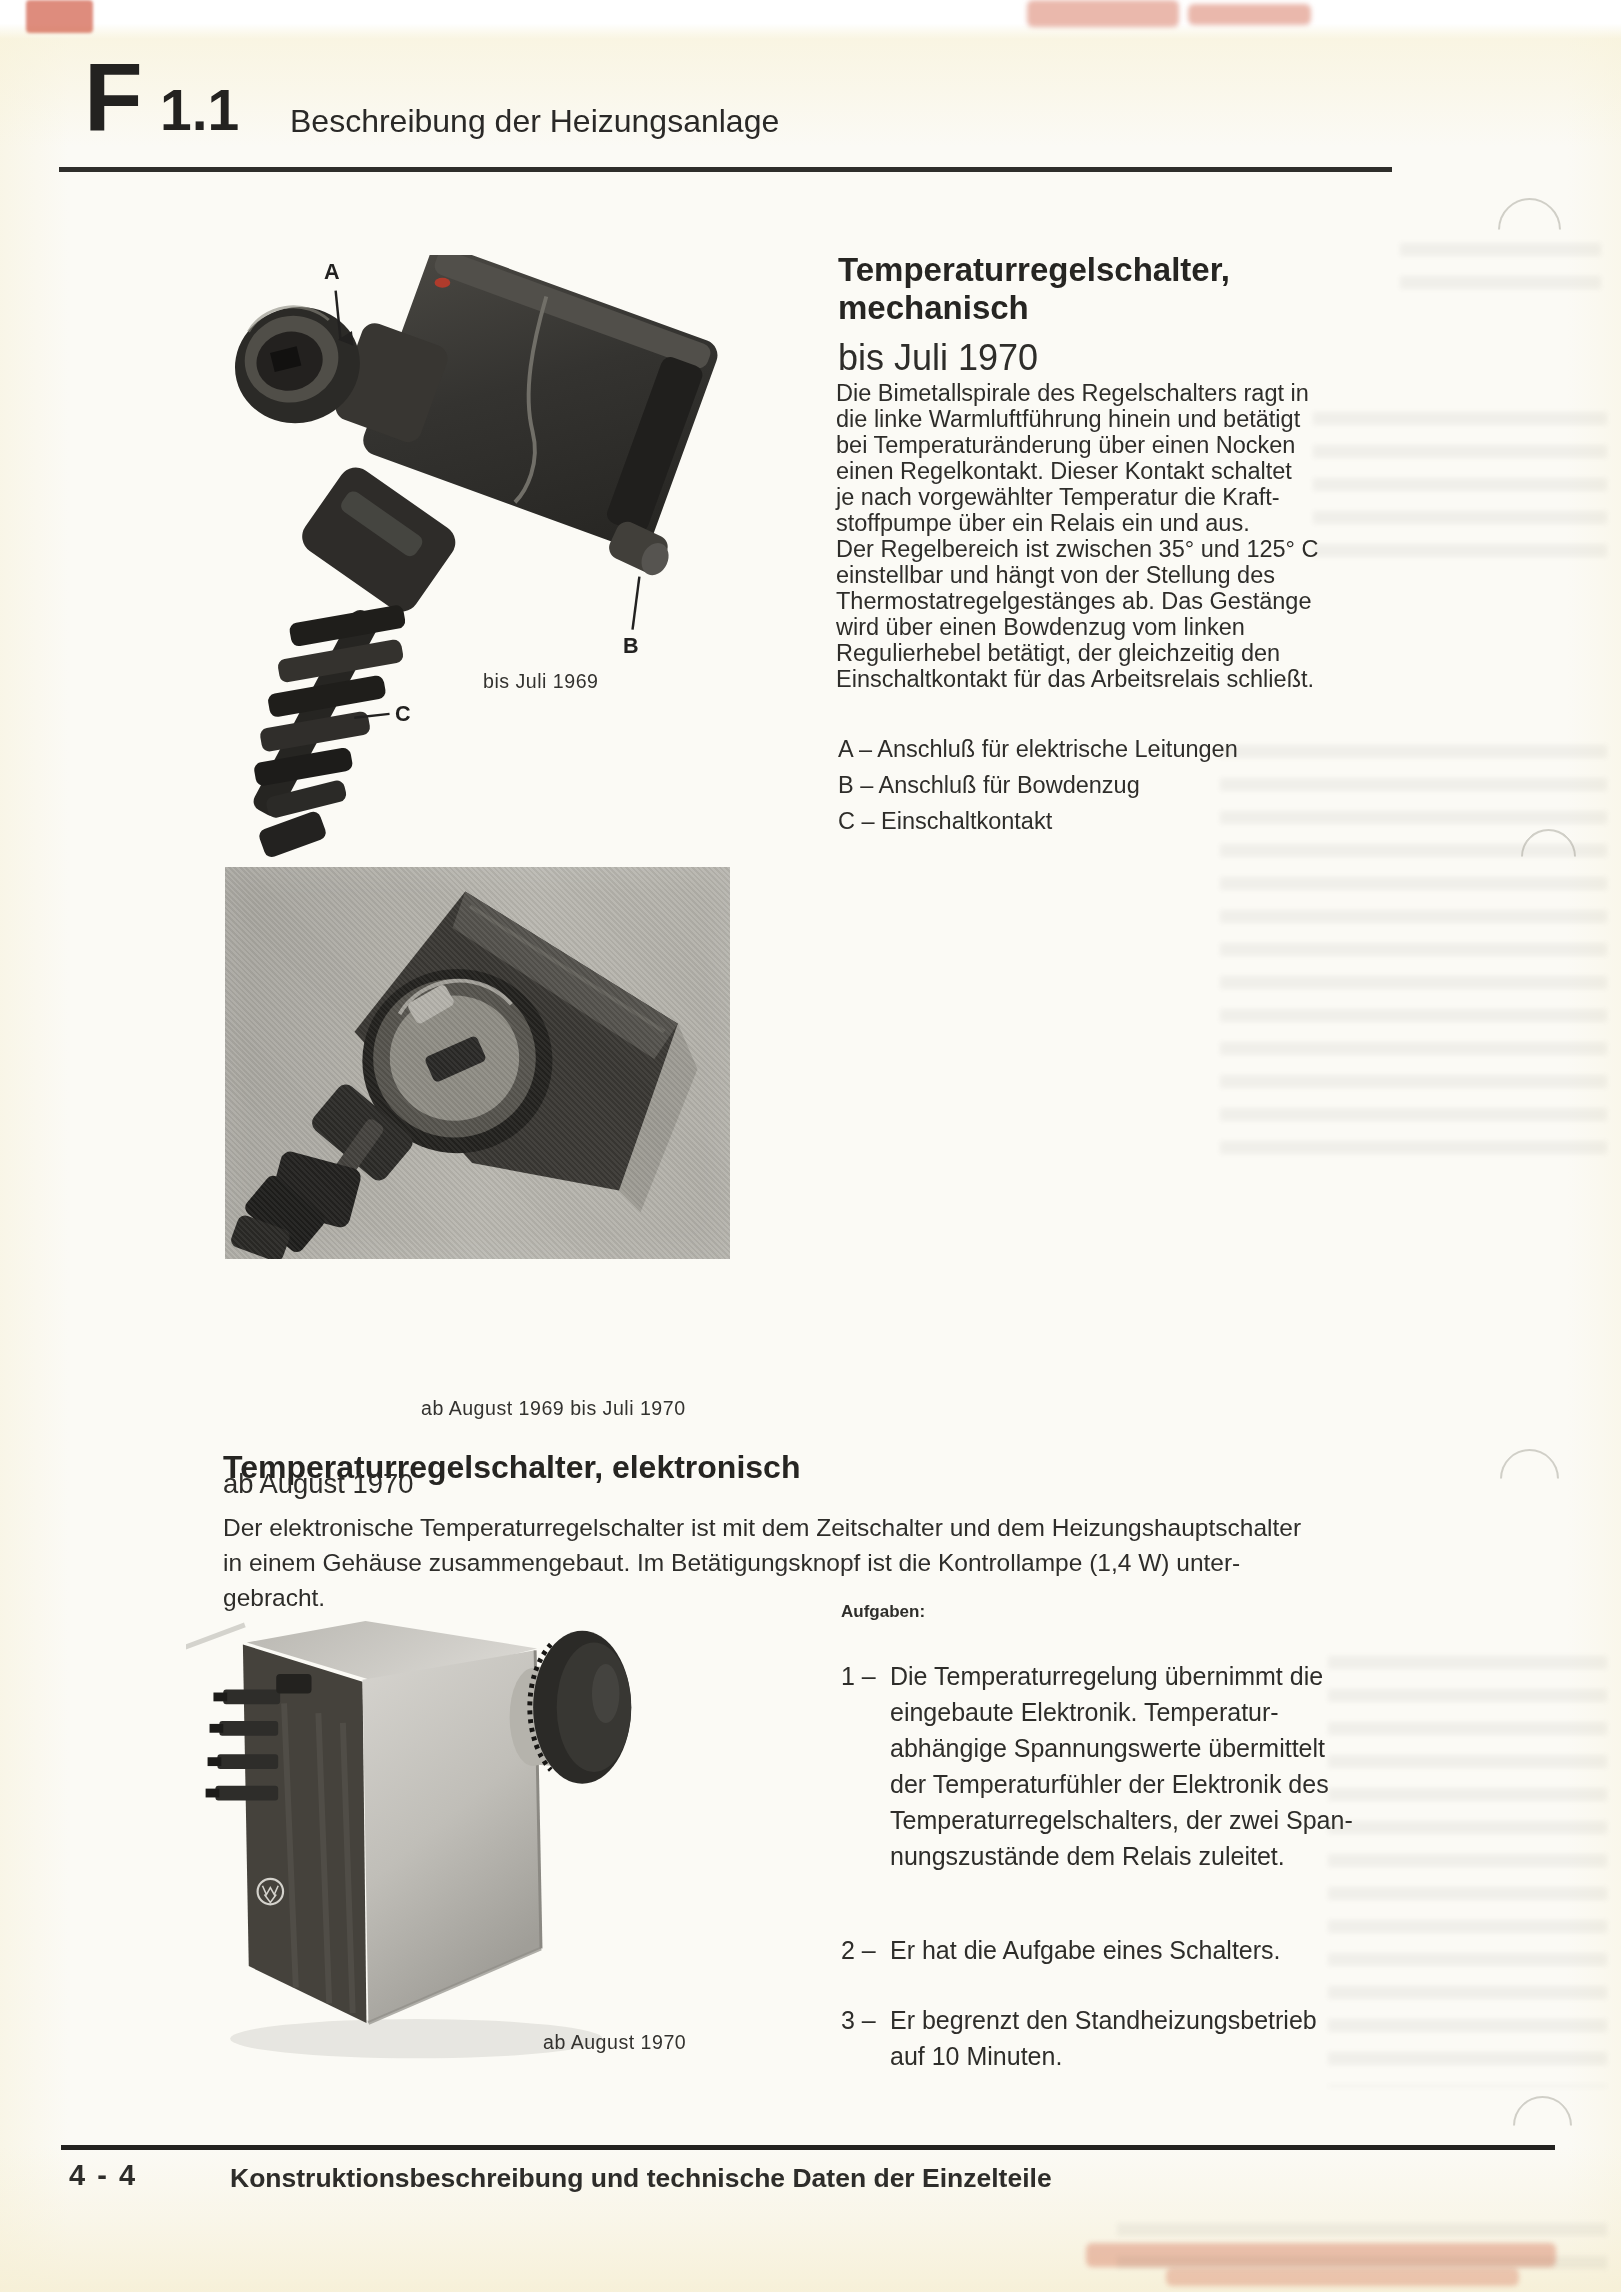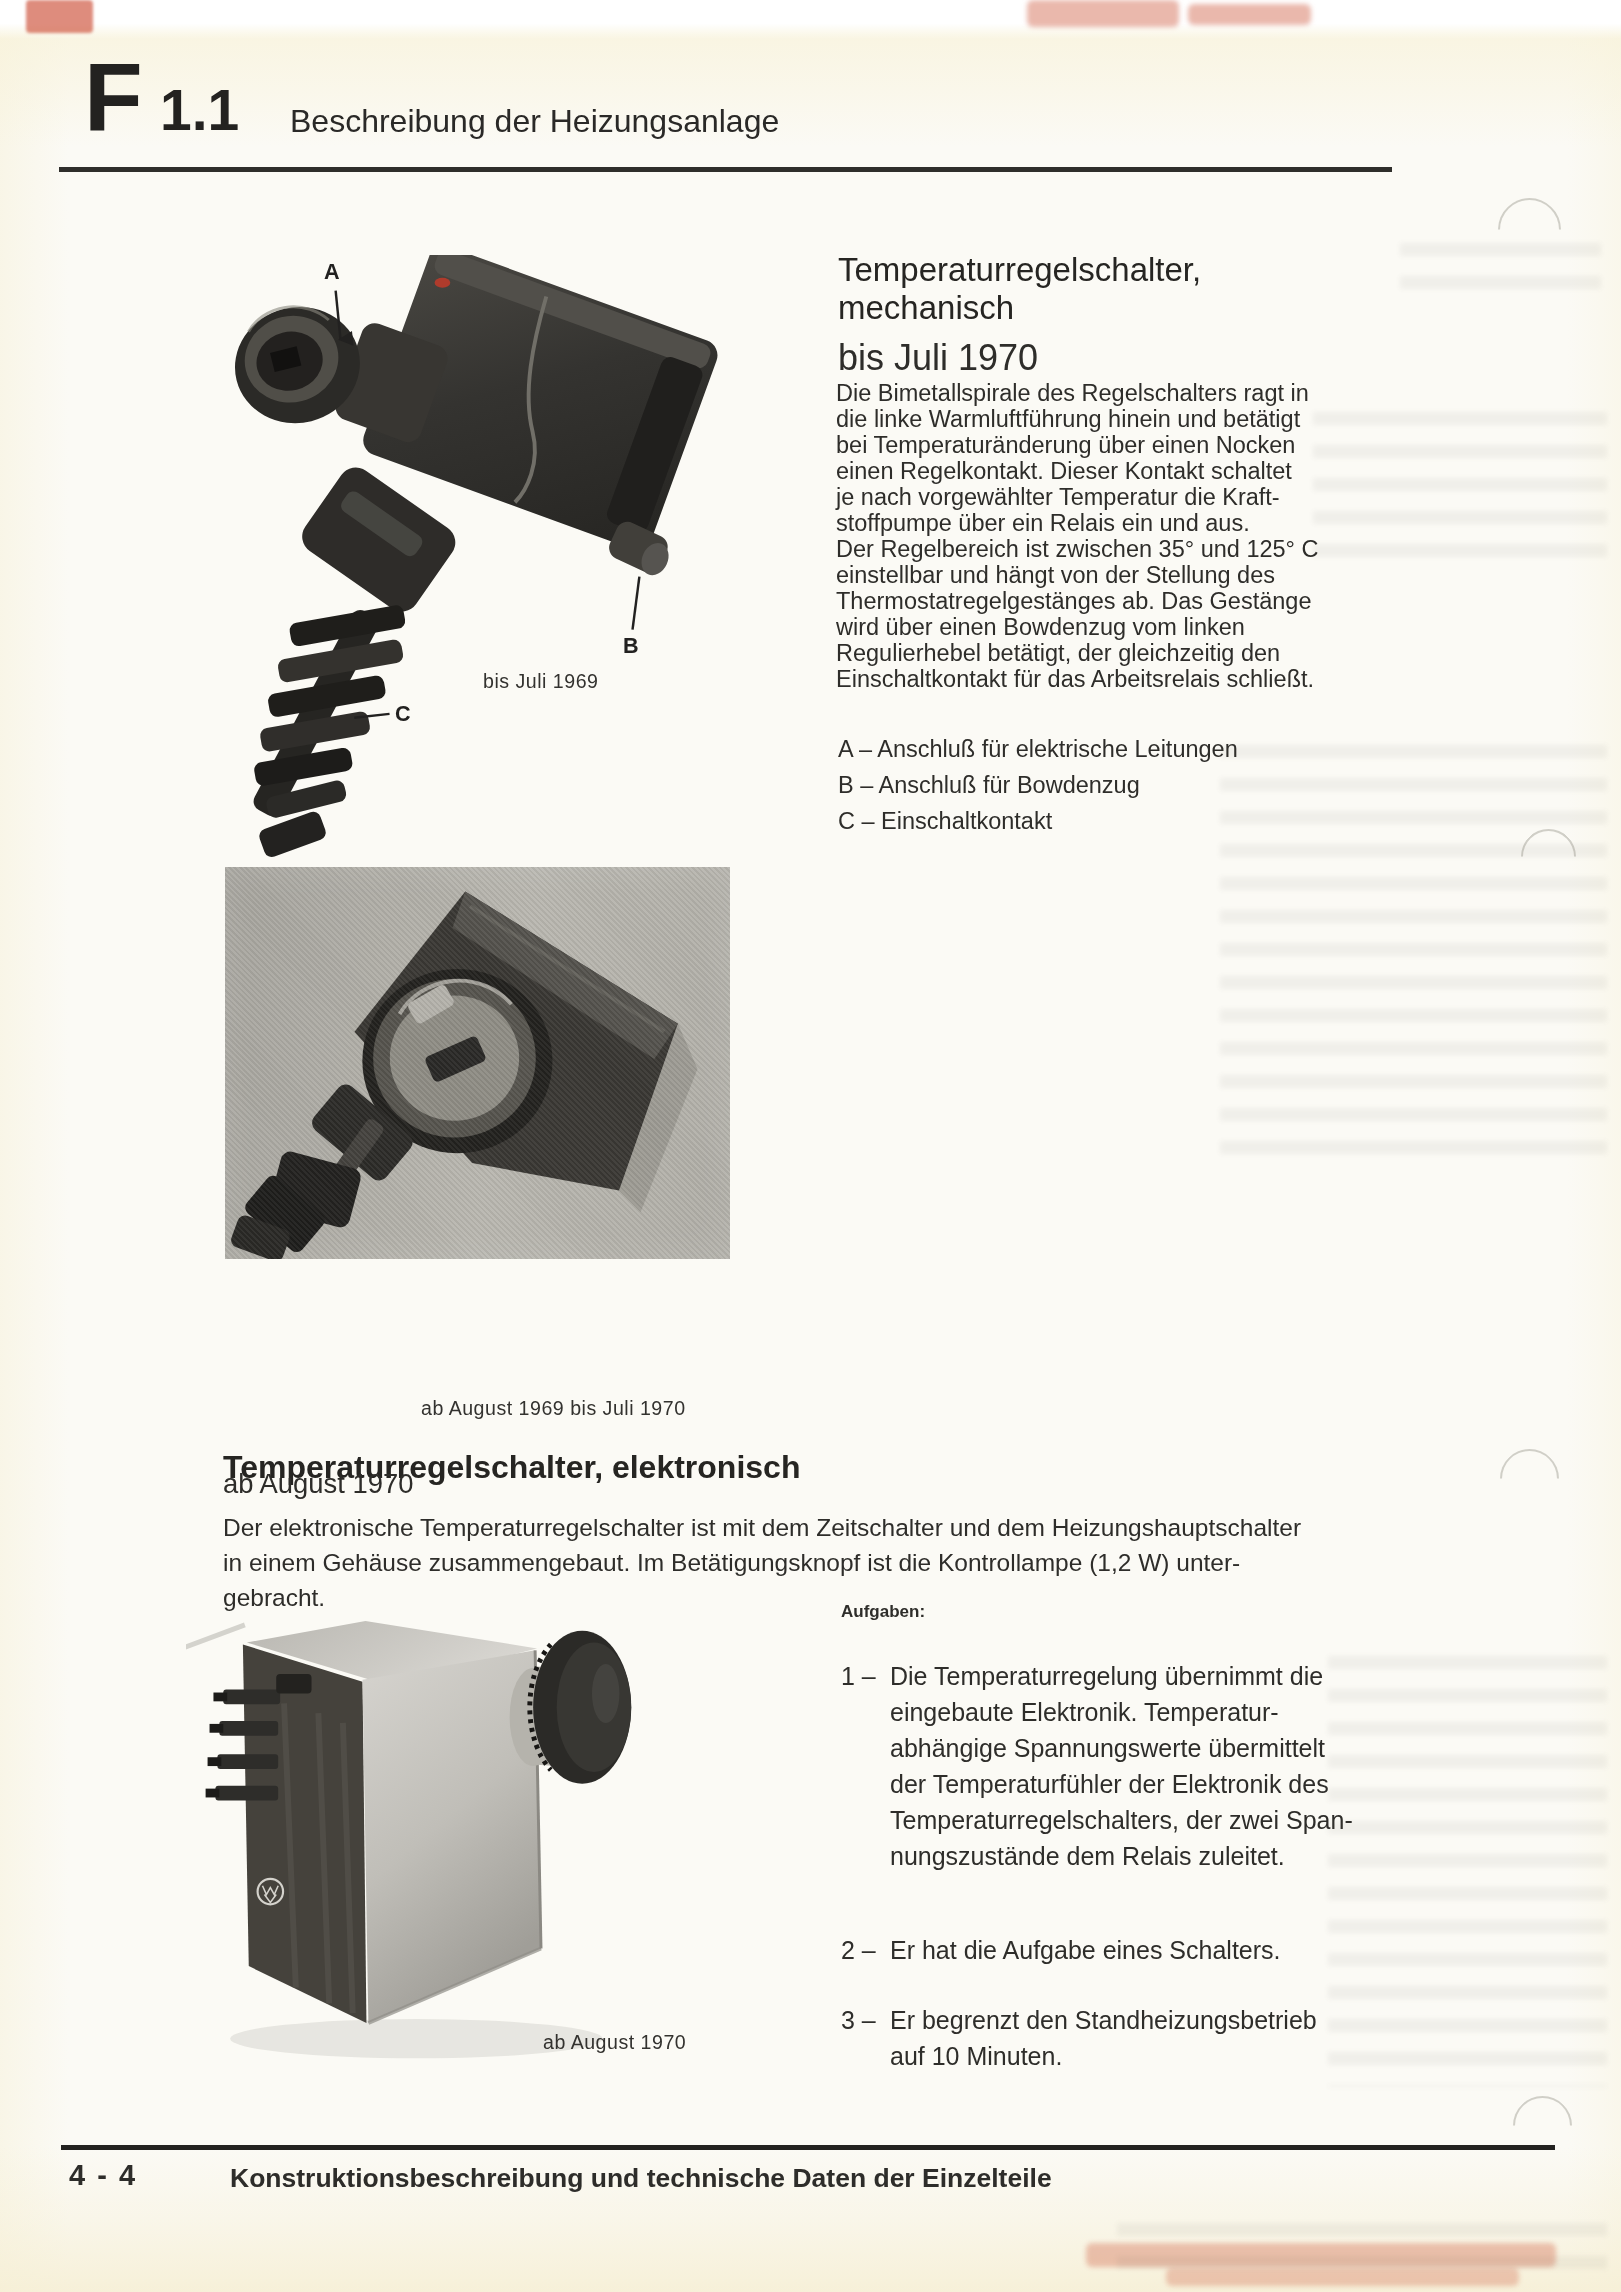--- a/index.html
+++ b/index.html
@@ -18,21 +18,21 @@
   .abs{position:absolute;}
   .pre{white-space:pre-line;}
 
   
   .tab-letter{left:84px;top:49px;font-size:96px;font-weight:800;line-height:1;color:#232220;letter-spacing:-2px;}
   .tab-number{left:160px;top:82px;font-size:57px;font-weight:800;line-height:1;color:#232220;}
   .header-title{left:290px;top:102px;font-size:32px;line-height:1.2;color:#2a2927;}
   .header-rule{left:59px;top:167px;width:1333px;height:4.9px;background:#2f2e2b;}
 
   
-  .mech-heading{left:838px;top:251px;font-size:33px;font-weight:400;line-height:38px;color:#262522;}
+  .mech-heading{left:838px;top:251px;font-size:33px;font-weight:700;line-height:38px;color:#262522;}
   .mech-sub{left:838px;top:337px;font-size:36px;line-height:1.15;}
   .mech-body{left:836px;top:380px;width:578px;font-size:23.5px;line-height:26px;}
   .legend{left:838px;top:731px;font-size:23.5px;line-height:36px;}
   .legend-row{white-space:nowrap;}
 
   
   .caption{font-size:19.6px;color:#33322f;letter-spacing:0.5px;text-align:right;}
   .photo-label{font-size:21.6px;font-weight:600;color:#222120;}
 
   
@@ -177,21 +177,21 @@
       <rect x="50" y="298" width="84" height="62" rx="10" fill="#232220" transform="rotate(15 92 329)"></rect>
       <rect x="24" y="330" width="74" height="48" rx="8" fill="#1e1d1b" transform="rotate(40 61 354)"></rect>
       <rect x="8" y="362" width="56" height="34" rx="8" fill="#2a2926" transform="rotate(20 36 379)"></rect>
     </svg>
   </div>
   <div class="abs caption" style="left:421px;top:1361px;margin-top:36px;">ab August 1969 bis Juli 1970</div>
 
   <div class="abs elec-heading">Temperaturregelschalter, elektronisch</div>
   <div class="abs elec-sub">ab August 1970</div>
   <div class="abs elec-intro pre">Der elektronische Temperaturregelschalter ist mit dem Zeitschalter und dem Heizungshauptschalter
-in einem Gehäuse zusammengebaut. Im Betätigungsknopf ist die Kontrollampe (1,2 W) unter-
+in einem Gehäuse zusammengebaut. Im Betätigungsknopf ist die Kontrollampe (1,4 W) unter-
 gebracht.</div>
 
   <div class="abs photo3">
     <svg width="608" height="461" viewBox="0 0 620 470">
       <defs>
         <linearGradient id="frontFace" x1="0" y1="0" x2="0.4" y2="1">
           <stop offset="0" stop-color="#d6d4cf"></stop>
             <stop offset="55%" stop-color="#c0beb8"></stop>
             <stop offset="100%" stop-color="#a09e98"></stop>
         </linearGradient>

